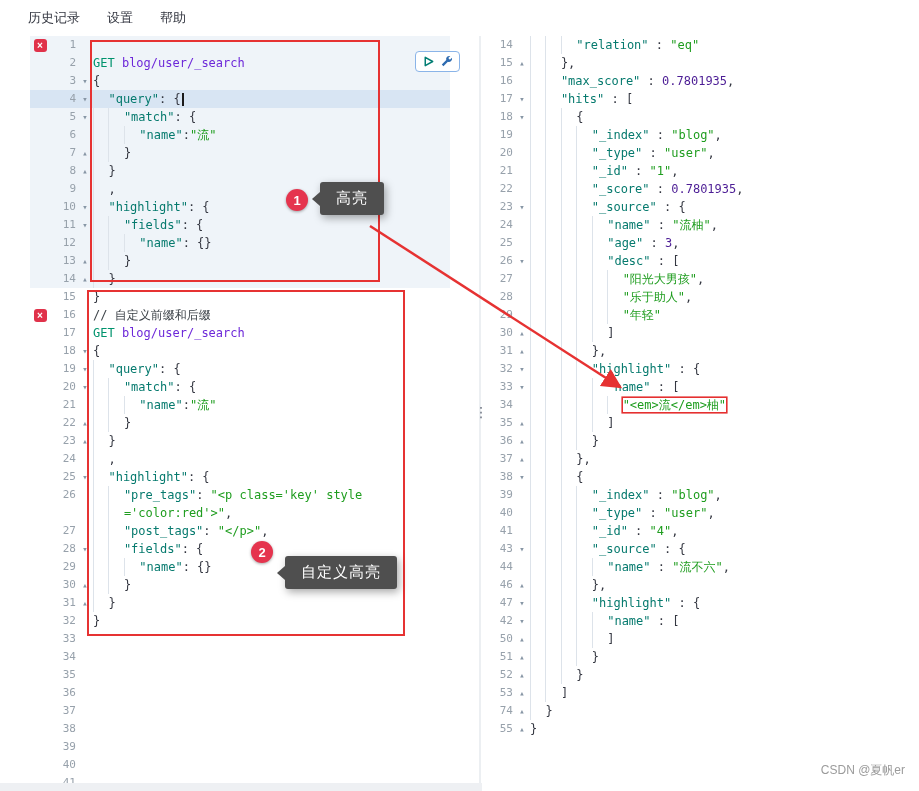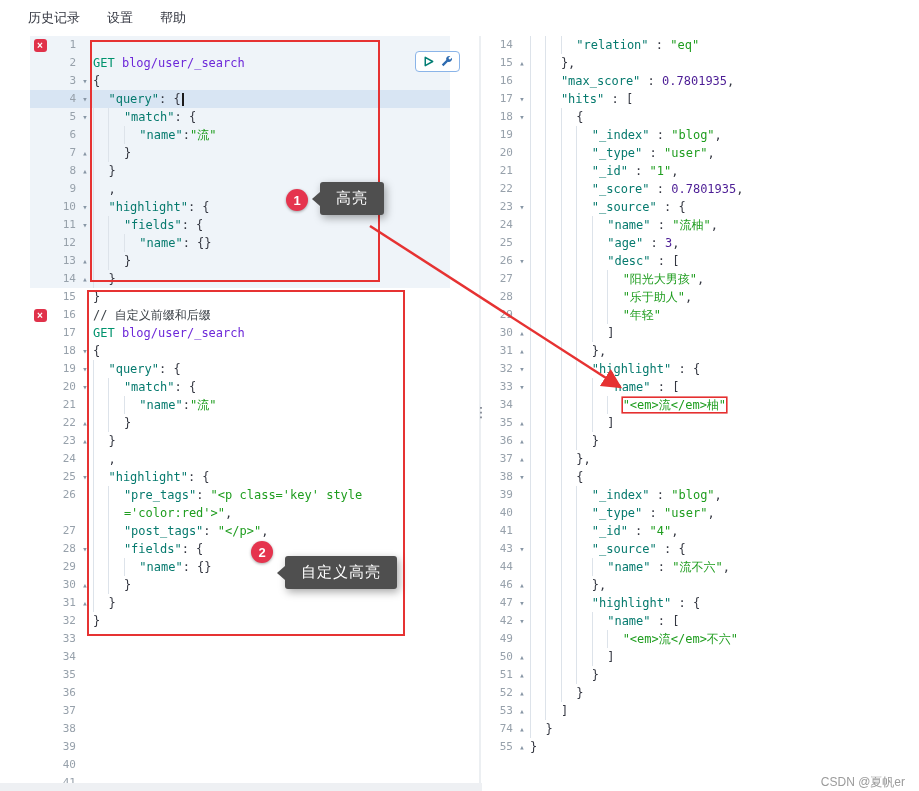--- a/index.html
+++ b/index.html
@@ -53,21 +53,21 @@
   .b2{left:251px;top:541px;}
   .tooltip{position:absolute;background:#4f4f4f;color:#fff;font-size:15px;letter-spacing:1px;
     padding:7px 16px;border-radius:3px;box-shadow:2px 3px 8px rgba(0,0,0,.35);pointer-events:none;}
   .tooltip::before{content:"";position:absolute;left:-8px;top:50%;transform:translateY(-50%);
     border:7px solid transparent;border-right:8px solid #4f4f4f;border-left:none;}
   .t1{left:320px;top:182px;}
   .t2{left:285px;top:556px;}
   .arrow-svg{position:absolute;left:0;top:0;width:919px;height:791px;pointer-events:none;}
   
   .hscroll{position:absolute;left:0;bottom:0;width:482px;height:8px;background:#eef0f3;}
-  .watermark{position:absolute;right:14px;bottom:0;color:#9b9b9b;font-size:12px;}
+  .watermark{position:absolute;right:14px;bottom:12px;color:#9b9b9b;font-size:12px;}
 </style>
 </head>
 <body>
 
 <div class="menubar">
   <span class="menu-item">历史记录</span>
   <span class="menu-item">设置</span>
   <span class="menu-item">帮助</span>
 </div>
 
@@ -491,25 +491,20 @@
     </div>
     <div class="row">
       <span class="num">47</span>
       <span class="fold">▾</span>
       <span class="content"><span class="ig"></span><span class="ig"></span><span class="ig"></span><span class="ig"></span><span class="t-k">"highlight"</span><span class="t-p"> : {</span></span>
     </div>
     <div class="row">
       <span class="num">42</span>
       <span class="fold">▾</span>
       <span class="content"><span class="ig"></span><span class="ig"></span><span class="ig"></span><span class="ig"></span><span class="ig"></span><span class="t-k">"name"</span><span class="t-p"> : [</span></span>
-    </div>
-    <div class="row">
-      <span class="num">49</span>
-      <span class="fold"></span>
-      <span class="content"><span class="ig"></span><span class="ig"></span><span class="ig"></span><span class="ig"></span><span class="ig"></span><span class="ig"></span><span class="t-s">"&lt;em&gt;流&lt;/em&gt;不六"</span></span>
     </div>
     <div class="row">
       <span class="num">50</span>
       <span class="fold">▴</span>
       <span class="content"><span class="ig"></span><span class="ig"></span><span class="ig"></span><span class="ig"></span><span class="ig"></span><span class="t-p">]</span></span>
     </div>
     <div class="row">
       <span class="num">51</span>
       <span class="fold">▴</span>
       <span class="content"><span class="ig"></span><span class="ig"></span><span class="ig"></span><span class="ig"></span><span class="t-p">}</span></span>

